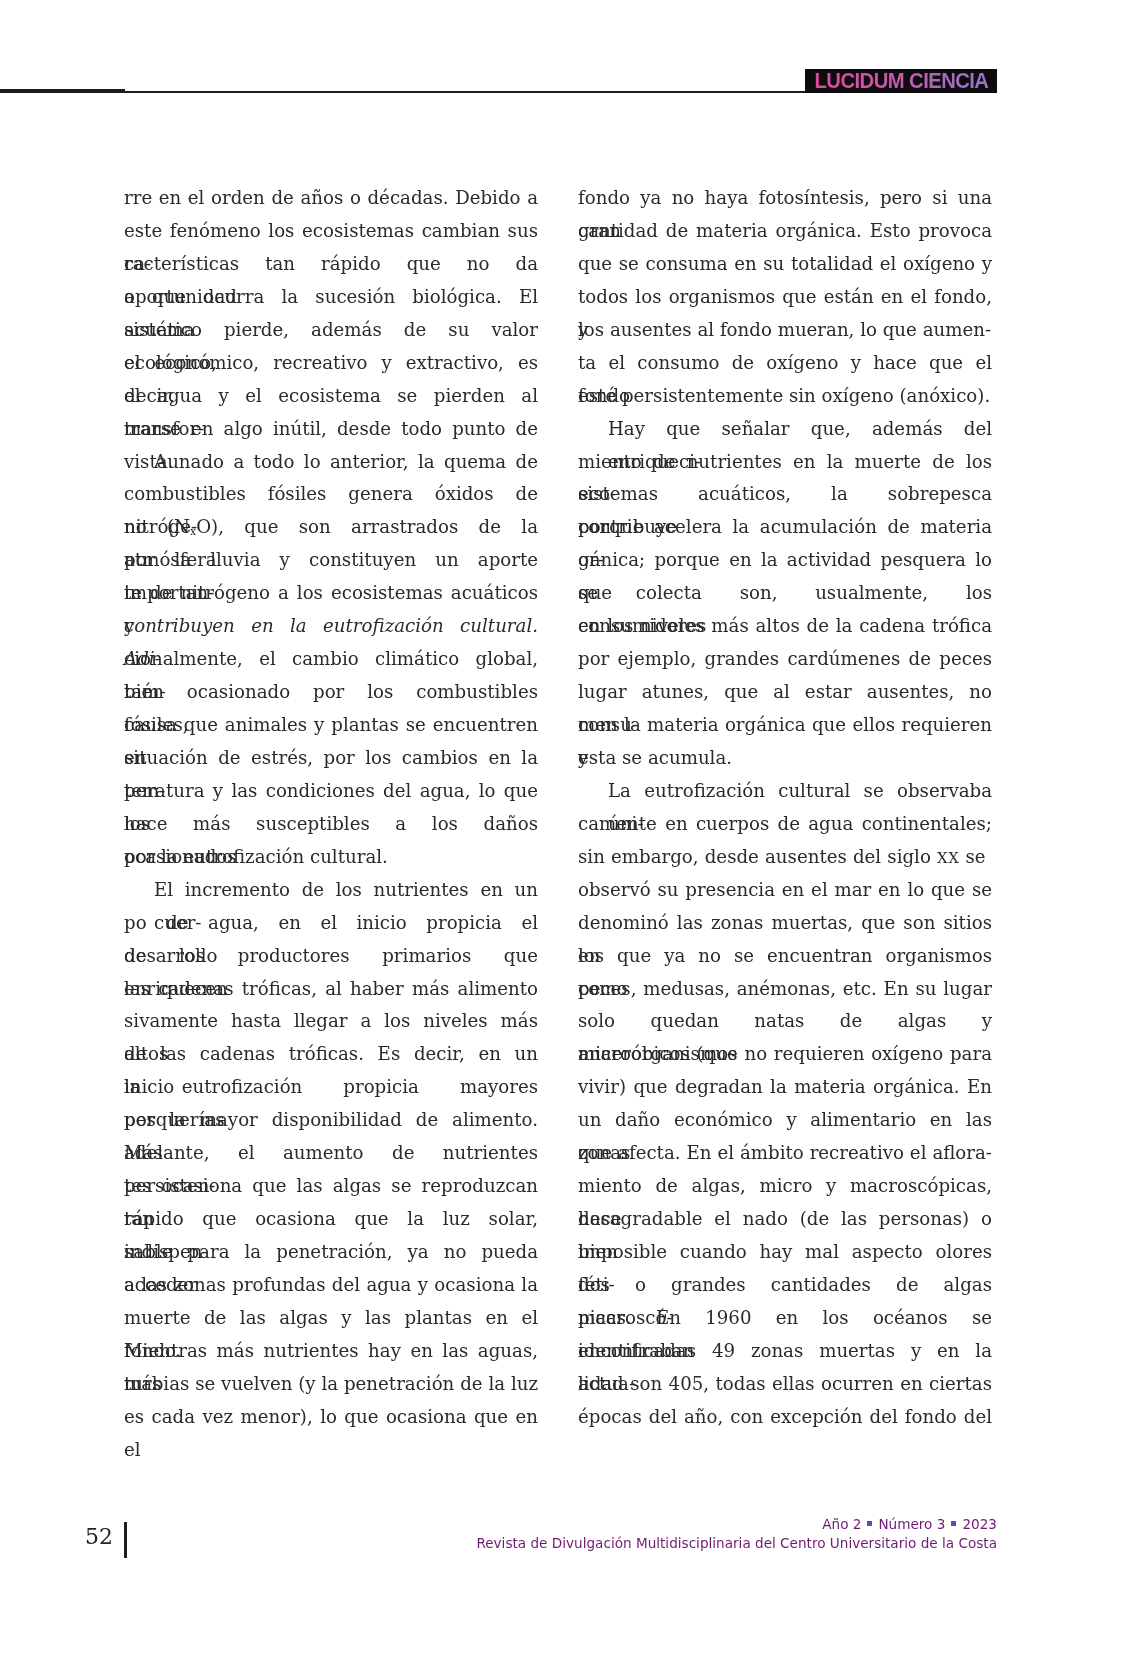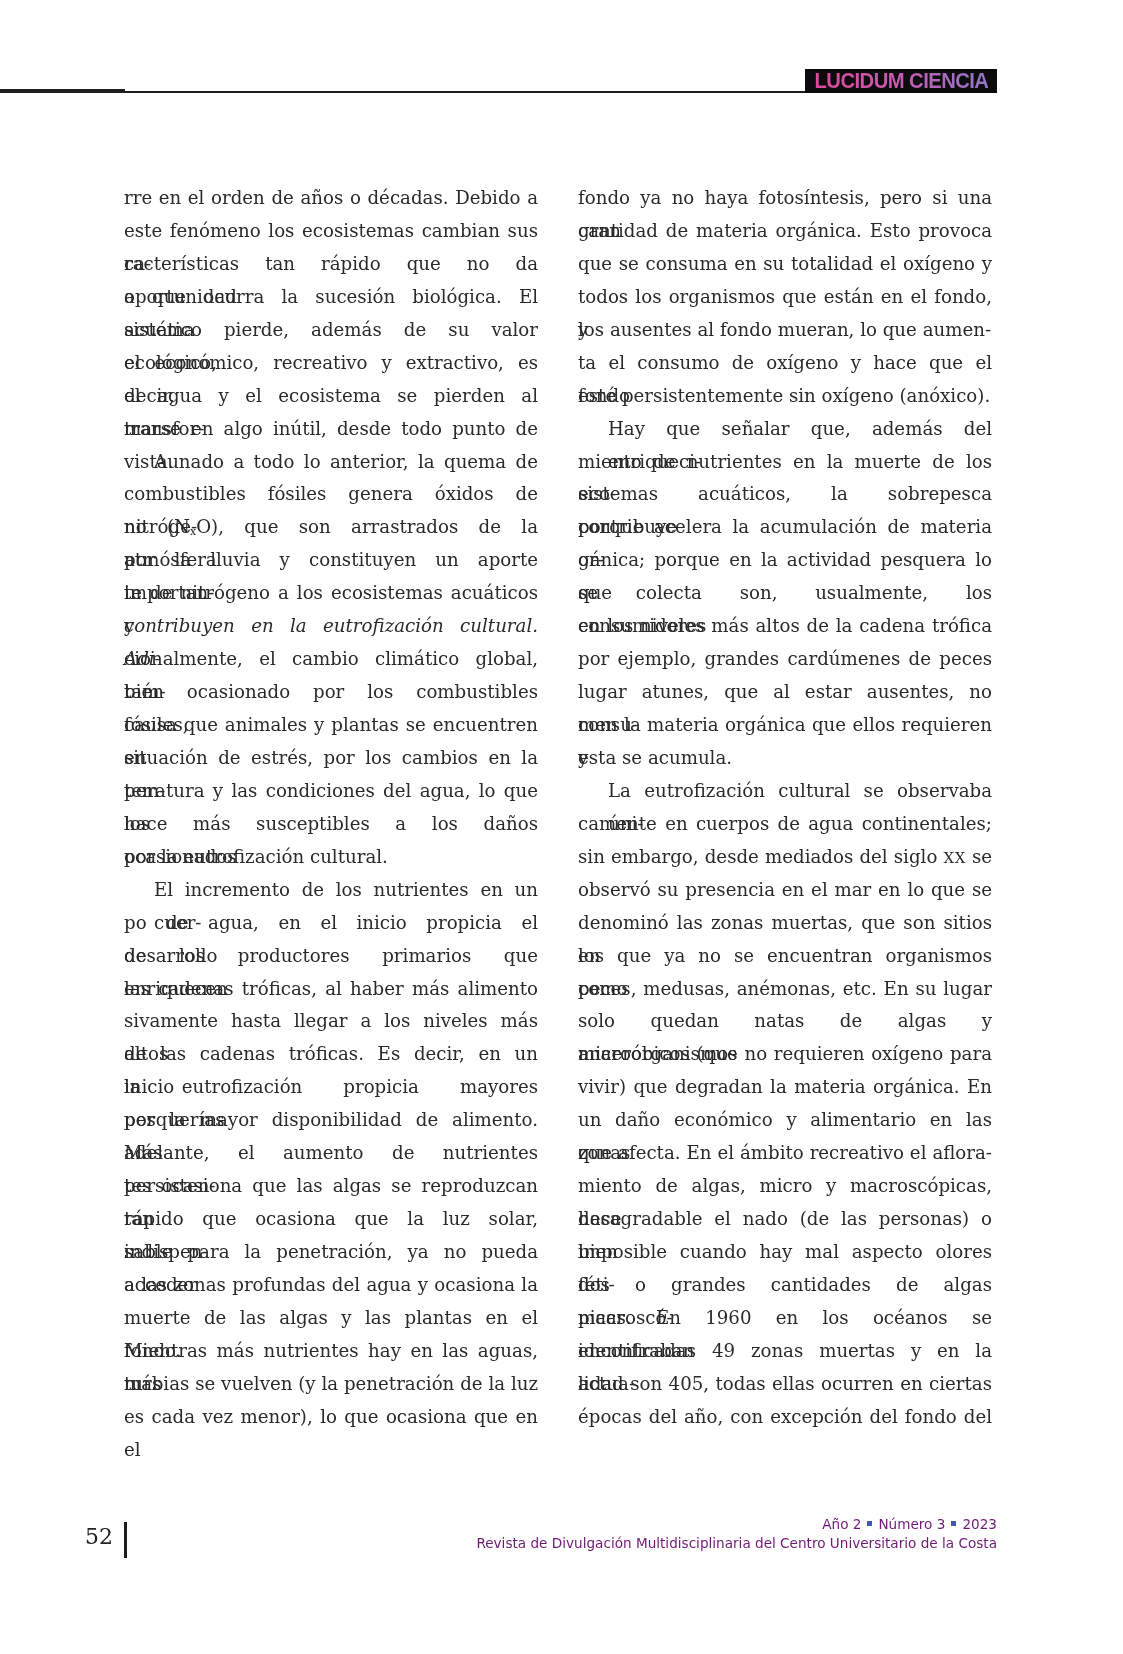--- a/index.html
+++ b/index.html
@@ -89,21 +89,21 @@
     <div class="line"><span style="display: inline-block;">porque acelera la acumulación de materia or-</span></div>
     <div class="line"><span style="display: inline-block;">gánica; porque en la actividad pesquera lo que</span></div>
     <div class="line"><span style="display: inline-block;">se colecta son, usualmente, los consumidores</span></div>
     <div class="line"><span style="display: inline-block; word-spacing: 0.980469px;">en los niveles más altos de la cadena trófica</span></div>
     <div class="line"><span style="display: inline-block; word-spacing: 2.51562px;">por ejemplo, grandes cardúmenes de peces</span></div>
     <div class="line"><span style="display: inline-block;">lugar atunes, que al estar ausentes, no consu-</span></div>
     <div class="line"><span style="display: inline-block;">men la materia orgánica que ellos requieren y</span></div>
     <div class="line last"><span>esta se acumula.</span></div>
     <div class="line indent"><span style="display: inline-block;">La eutrofización cultural se observaba úni-</span></div>
     <div class="line"><span style="display: inline-block; word-spacing: 2.5375px;">camente en cuerpos de agua continentales;</span></div>
-    <div class="line"><span style="display: inline-block; word-spacing: 0.370536px;"><span>sin embargo, desde mediados del siglo </span><span class="sc">XX</span><span> se</span></span></div>
+    <div class="line"><span style="display: inline-block; word-spacing: 0.370536px;"><span>sin embargo, desde ausentes del siglo </span><span class="sc">XX</span><span> se</span></span></div>
     <div class="line"><span style="display: inline-block; word-spacing: 1.02778px;">observó su presencia en el mar en lo que se</span></div>
     <div class="line"><span style="display: inline-block;">denominó las zonas muertas, que son sitios en</span></div>
     <div class="line"><span style="display: inline-block;">los que ya no se encuentran organismos como</span></div>
     <div class="line"><span style="display: inline-block; word-spacing: 1.03385px;">peces, medusas, anémonas, etc. En su lugar</span></div>
     <div class="line"><span style="display: inline-block;">solo quedan natas de algas y microorganismos</span></div>
     <div class="line"><span style="display: inline-block; word-spacing: 0.959375px;">anaeróbicos (que no requieren oxígeno para</span></div>
     <div class="line"><span style="display: inline-block; word-spacing: 1.63281px;">vivir) que degradan la materia orgánica. En</span></div>
     <div class="line"><span style="display: inline-block;">un daño económico y alimentario en las zonas</span></div>
     <div class="line"><span style="display: inline-block; word-spacing: 0.15625px;">que afecta. En el ámbito recreativo el aflora-</span></div>
     <div class="line"><span style="display: inline-block;">miento de algas, micro y macroscópicas, hace</span></div>

